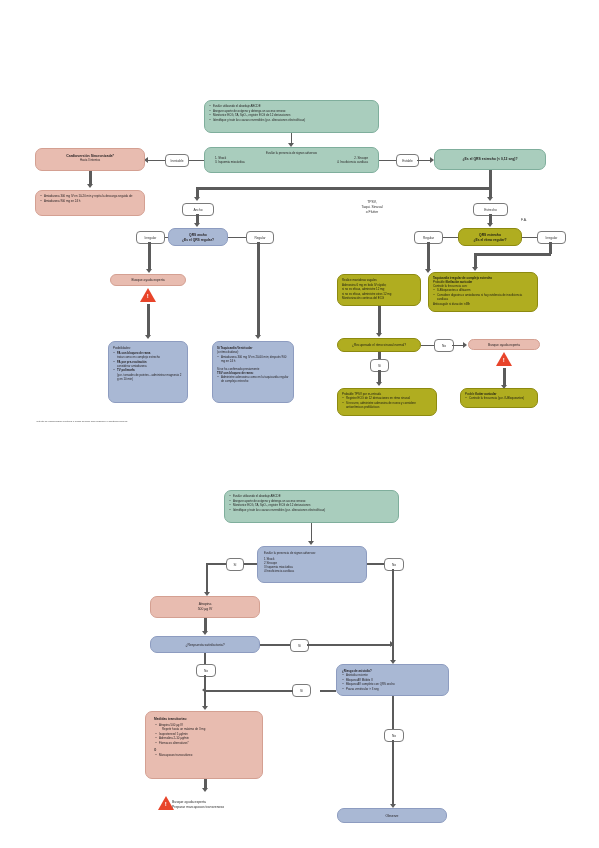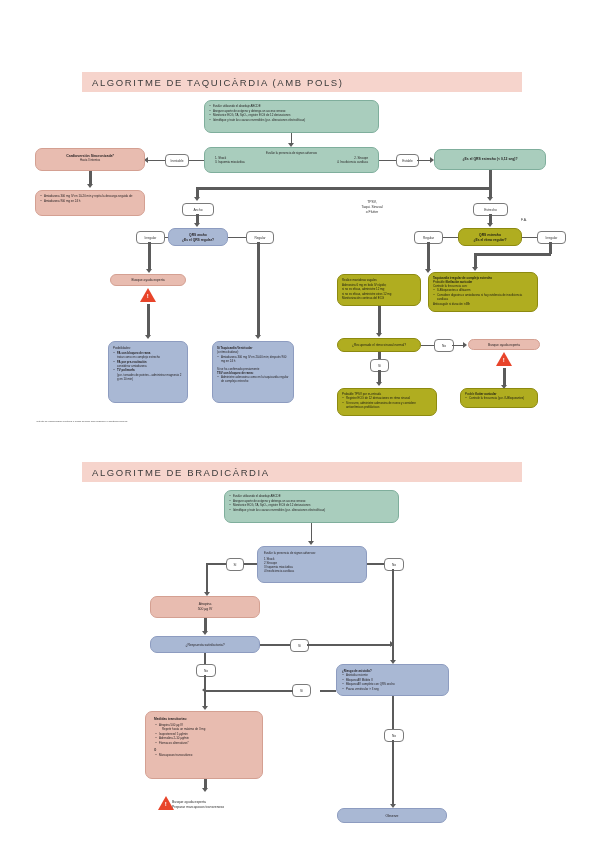--- a/index.html
+++ b/index.html
@@ -33,21 +33,20 @@
   .label{position:absolute;font-size:3.4px;color:#2f2f2f;text-align:center;line-height:1.5;}
   .foot{position:absolute;font-size:2.4px;color:#4a4a4a;}
   .ttl{font-size:3.5px;font-weight:bold;}
   .sub{font-size:2.8px;}
 </style>
 </head>
 <body>
 
 <div class="page">
 
-  <div class="banner" style="left:82px;top:72px;width:430px;height:20px;">ALGORITME DE TAQUICÀRDIA (AMB POLS)</div>
 
   <div class="node green" style="left:204px;top:100px;width:175px;height:33px;">
     <ul class="ol" style="padding-left:4px;">
       <li>Evalúe utilizando el abordaje ABCDE</li>
       <li>Asegure aporte de oxígeno y obtenga un acceso venoso</li>
       <li>Monitorice ECG, TA, SpO₂, registre ECG de 12 derivaciones</li>
       <li>Identifique y trate las causas reversibles (p.e. alteraciones electrolíticas)</li>
     </ul>
   </div>
   <div class="line" style="left:291px;top:133px;width:0.8px;height:11px;"></div>
@@ -245,21 +244,20 @@
     <div>
       <span>Posible </span><b>flutter auricular</b>
     </div>
     <ul class="ol" style="padding-left:4px;">
       <li>Controle la frecuencia (p.e. ß-Bloqueantes)</li>
     </ul>
   </div>
 
   <div class="foot" style="left:36px;top:420px;width:300px;">*Intento de cardioversión eléctrica o medio siempre bajo sedación o anestesia general</div>
 
-  <div class="banner" style="left:82px;top:462px;width:430px;height:20px;">ALGORITME DE BRADICÀRDIA</div>
 
   <div class="node green" style="left:224px;top:490px;width:175px;height:33px;">
     <ul class="ol" style="padding-left:4px;">
       <li>Evalúe utilizando el abordaje ABCDE</li>
       <li>Asegure aporte de oxígeno y obtenga un acceso venoso</li>
       <li>Monitorice ECG, TA, SpO₂, registre ECG de 12 derivaciones</li>
       <li>Identifique y trate las causas reversibles (p.e. alteraciones electrolíticas)</li>
     </ul>
   </div>
   <div class="line" style="left:311px;top:523px;width:0.8px;height:19px;"></div>

